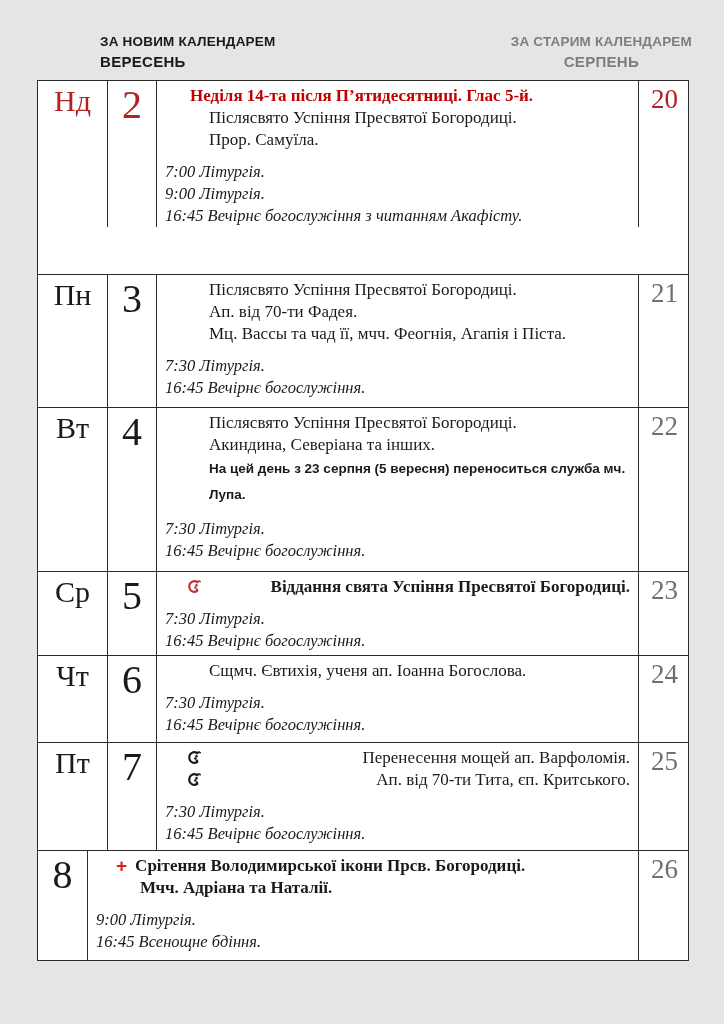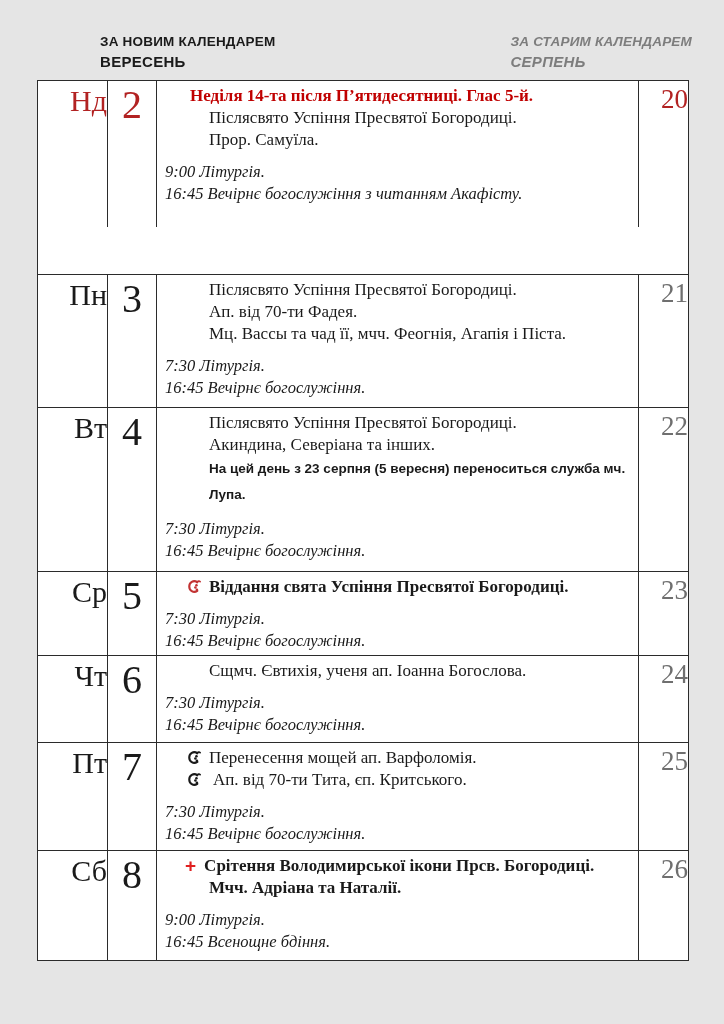--- a/index.html
+++ b/index.html
@@ -2,45 +2,45 @@
 <html><head>
 <meta charset="utf-8">
 <style>
   html,body{margin:0;padding:0;background:#fff;}
   .page{position:relative;width:724px;height:1024px;background:#e5e5e5;overflow:hidden;
         font-family:"Liberation Serif", serif;color:#1a1a1a;}
 
   
   .hdr{position:absolute;top:34px;font-family:"Liberation Sans", sans-serif;font-weight:bold;}
   .hdr-left{left:100px;text-align:left;}
-  .hdr-right{right:32px;text-align:left;font-style:italic;}
+  .hdr-right{right:32px;text-align:center;}
   .hdr-label{font-size:13.5px;letter-spacing:.2px;}
   .hdr-month{font-size:15px;margin-top:4px;letter-spacing:.3px;}
   .gray{color:#7d7d7d;}
 
   
   .cal-table{position:absolute;left:37px;top:80px;width:652px;
              border:1px solid #2b2b2b;box-sizing:border-box;background:#fff;}
   .row{display:flex;box-sizing:border-box;}
   .row + .row{border-top:1px solid #2b2b2b;}
   .cell{box-sizing:border-box;overflow:hidden;}
   .cell + .cell{border-left:1px solid #2b2b2b;}
-  .day  {width:69px;text-align:right;font-size:30px;padding-top:3px;}
+  .day  {width:69px;text-align:center;font-size:30px;padding-top:3px;}
   .ndate{width:49px;text-align:center;font-size:40px;line-height:1.0;padding-top:4px;}
   .desc {flex:1;padding:4px 8px 0 8px;}
-  .odate{width:50px;text-align:right;font-size:27px;color:#6f6f6f;padding-top:3px;}
+  .odate{width:50px;text-align:left;font-size:27px;color:#6f6f6f;padding-top:3px;padding-left:12px;}
   .red{color:#b22222;}
 
   
   .line{font-size:17px;line-height:22px;margin-left:44px;}
   .line.title{color:#c00000;font-weight:bold;margin-left:25px;}
   .line.bold{font-weight:bold;}
   .line.note{font-family:"Liberation Sans", sans-serif;font-weight:bold;
              font-size:13.5px;line-height:26px;}
-  .line.signline{display:flex;align-items:flex-start;margin-left:22px;gap:7px;}
+  .line.signline{display:flex;align-items:flex-start;margin-left:22px;gap:7px;justify-content:space-between;}
   .line.crossline{display:flex;align-items:flex-start;margin-left:20px;gap:8px;}
   .typicon{flex:0 0 auto;margin-top:3px;line-height:0;}
   .typicon.red{color:#c23333;}
   .typicon.black{color:#1a1a1a;}
   .cross{flex:0 0 auto;color:#e02020;font-family:"Liberation Sans", sans-serif;
          font-weight:bold;font-size:19px;line-height:22px;}
   .services{margin-top:10px;font-style:italic;}
   .svc{font-size:16.5px;line-height:22px;}
 </style>
 </head>
@@ -60,20 +60,21 @@
   <div class="cal-table">
 
     <div class="row" style="height:146px;">
       <div class="cell day red">Нд</div>
       <div class="cell ndate red">2</div>
       <div class="cell desc">
         <div class="line title">Неділя 14-та після П’ятидесятниці. Глас 5-й.</div>
         <div class="line">Післясвято Успіння Пресвятої Богородиці.</div>
         <div class="line">Прор. Самуїла.</div>
         <div class="services">
+          <div class="svc">7:00 Літургія.</div>
           <div class="svc">9:00 Літургія.</div>
           <div class="svc">16:45 Вечірнє богослужіння з читанням Акафісту.</div>
         </div>
       </div>
       <div class="cell odate red">20</div>
     </div>
 
     <div class="row" style="height:133px;margin-top:47px;">
       <div class="cell day">Пн</div>
       <div class="cell ndate">3</div>
@@ -171,21 +172,20 @@
         </div>
         <div class="services">
           <div class="svc">7:30 Літургія.</div>
           <div class="svc">16:45 Вечірнє богослужіння.</div>
         </div>
       </div>
       <div class="cell odate">25</div>
     </div>
 
     <div class="row" style="height:110px;">
-      <div class="cell day">Сб</div>
       <div class="cell ndate">8</div>
       <div class="cell desc">
         <div class="line crossline">
           <span class="cross">+</span>
           <span class="line bold" style="margin-left:0;text-align:right;">Срітення Володимирської ікони Прсв. Богородиці.</span>
         </div>
         <div class="line bold">Мчч. Адріана та Наталії.</div>
         <div class="services">
           <div class="svc">9:00  Літургія.</div>
           <div class="svc">16:45 Всенощне бдіння.</div>

